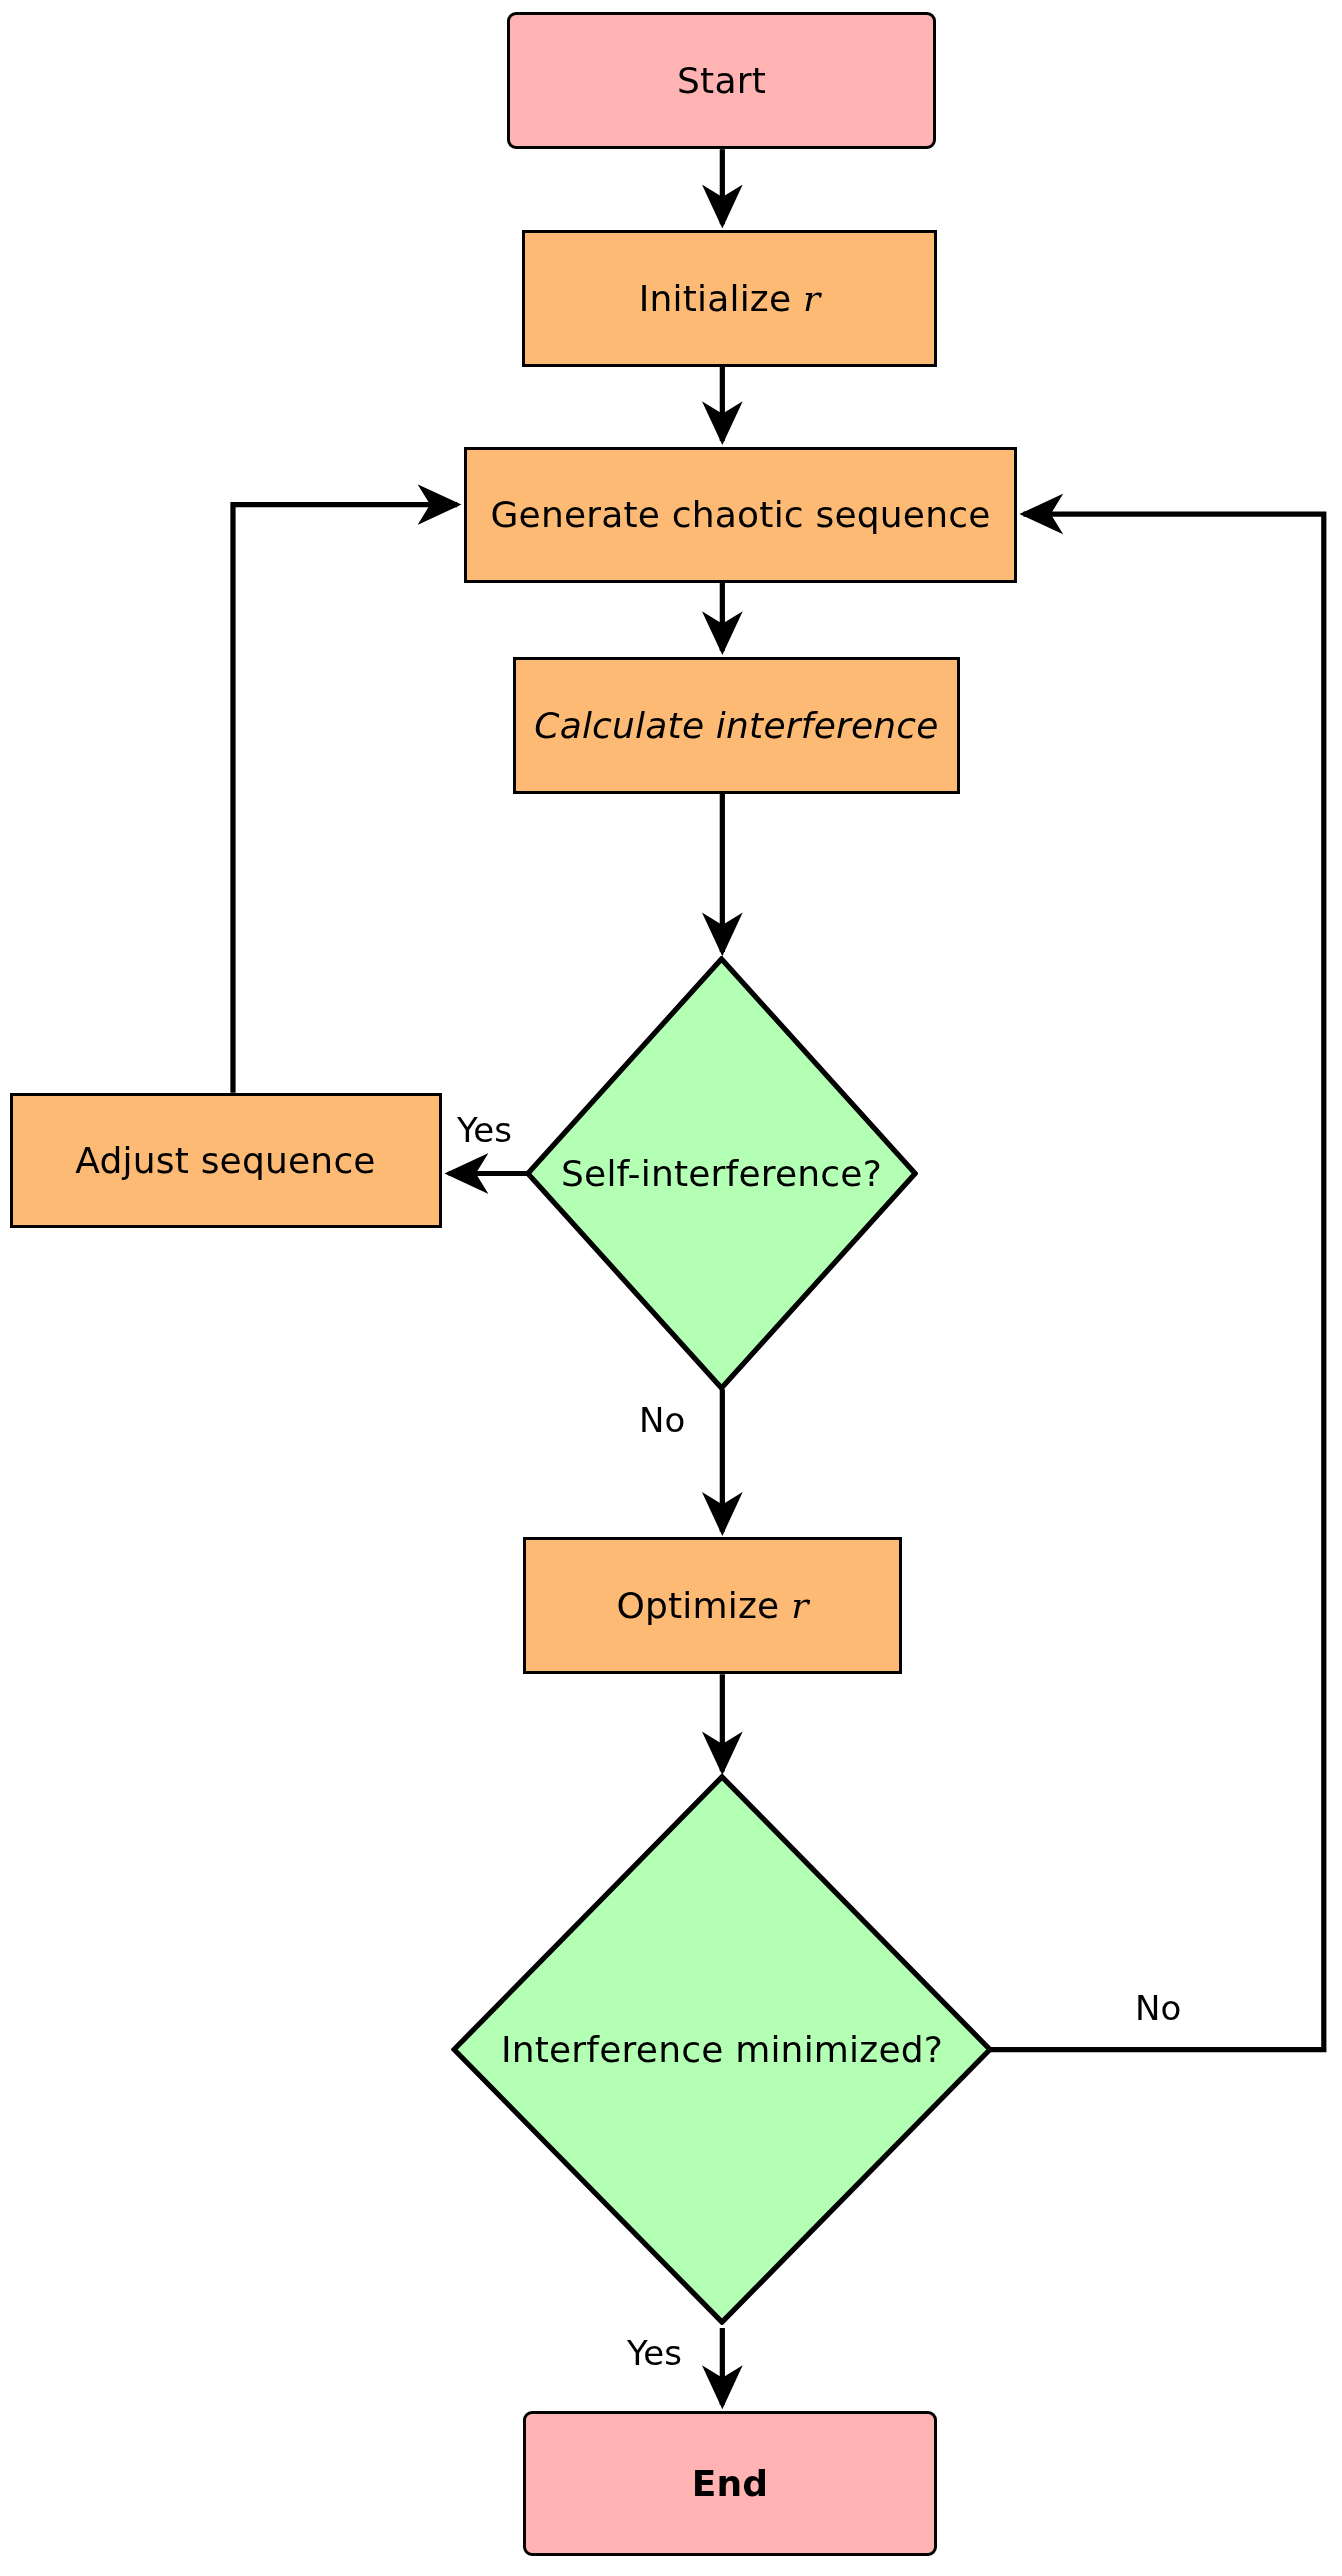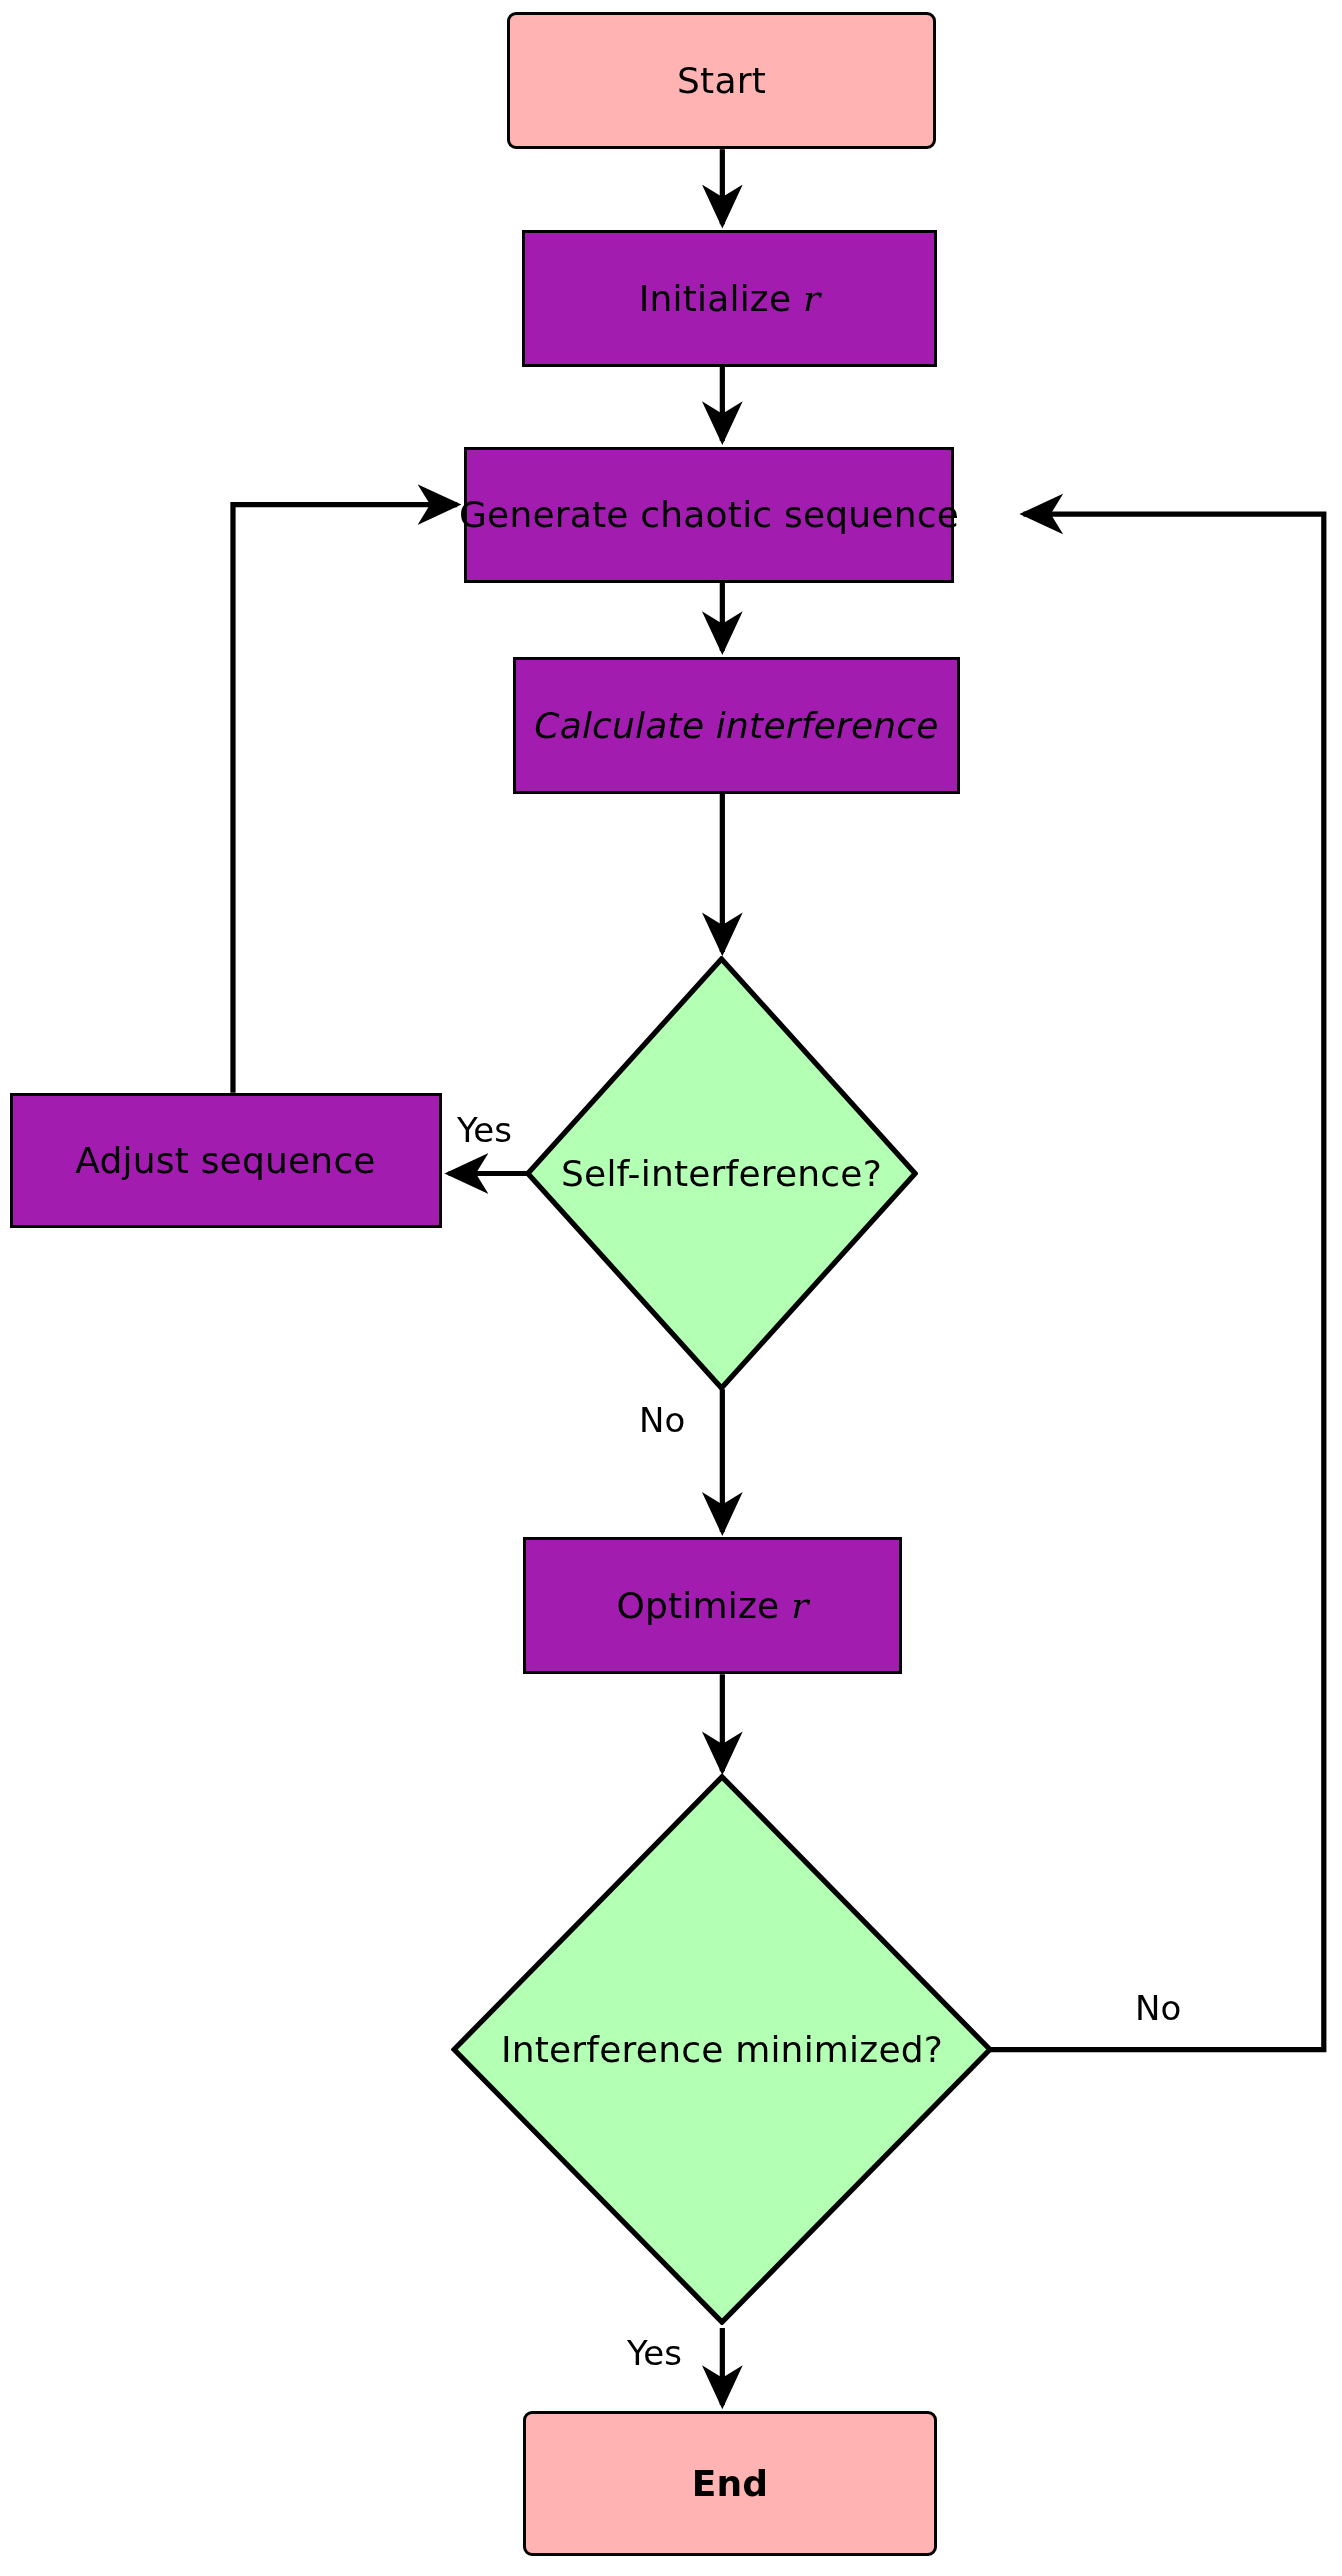--- a/index.html
+++ b/index.html
@@ -35,21 +35,21 @@
     font-size: 36px;
     line-height: 1.1;
     white-space: nowrap;
     letter-spacing: 0.2px;
   }
   .node.terminal {
     background: #ffb3b3;
     border-radius: 9px;
   }
   .node.process {
-    background: #a21caf;
+    background: #fdba74;
     border-radius: 0;
     justify-content: center;
   }
   .diamond-wrap {
     position: absolute;
     display: flex;
     align-items: center;
     justify-content: center;
   }
   .diamond-wrap svg {
@@ -116,21 +116,21 @@
   <div class="node terminal" style="left:507px; top:12.4px; width:429px; height:137px;">
     <span>Start</span>
   </div>
 
   <div class="node process" style="left:522px; top:230px; width:415px; height:137px;">
     <span>Initialize</span>
     <span>&nbsp;</span>
     <span class="var">r</span>
   </div>
 
-  <div class="node process" style="left:464px; top:447px; width:490px; height:136px;">
+  <div class="node process" style="left:464px; top:447px; width:553px; height:136px;">
     <span>Generate chaotic sequence</span>
   </div>
 
   <div class="node process" style="left:513px; top:657px; width:447px; height:137px;font-style:italic;">
     <span>Calculate interference</span>
   </div>
 
   <div class="diamond-wrap" style="left:525px; top:956px; width:393px; height:435px;">
     <svg width="393" height="435" viewBox="0 0 414 458" xmlns="http://www.w3.org/2000/svg">
       <polygon points="207,3 411,229 207,455 3,229" fill="#b3ffb3" stroke="#000000" stroke-width="5.5" stroke-linejoin="miter"></polygon>

